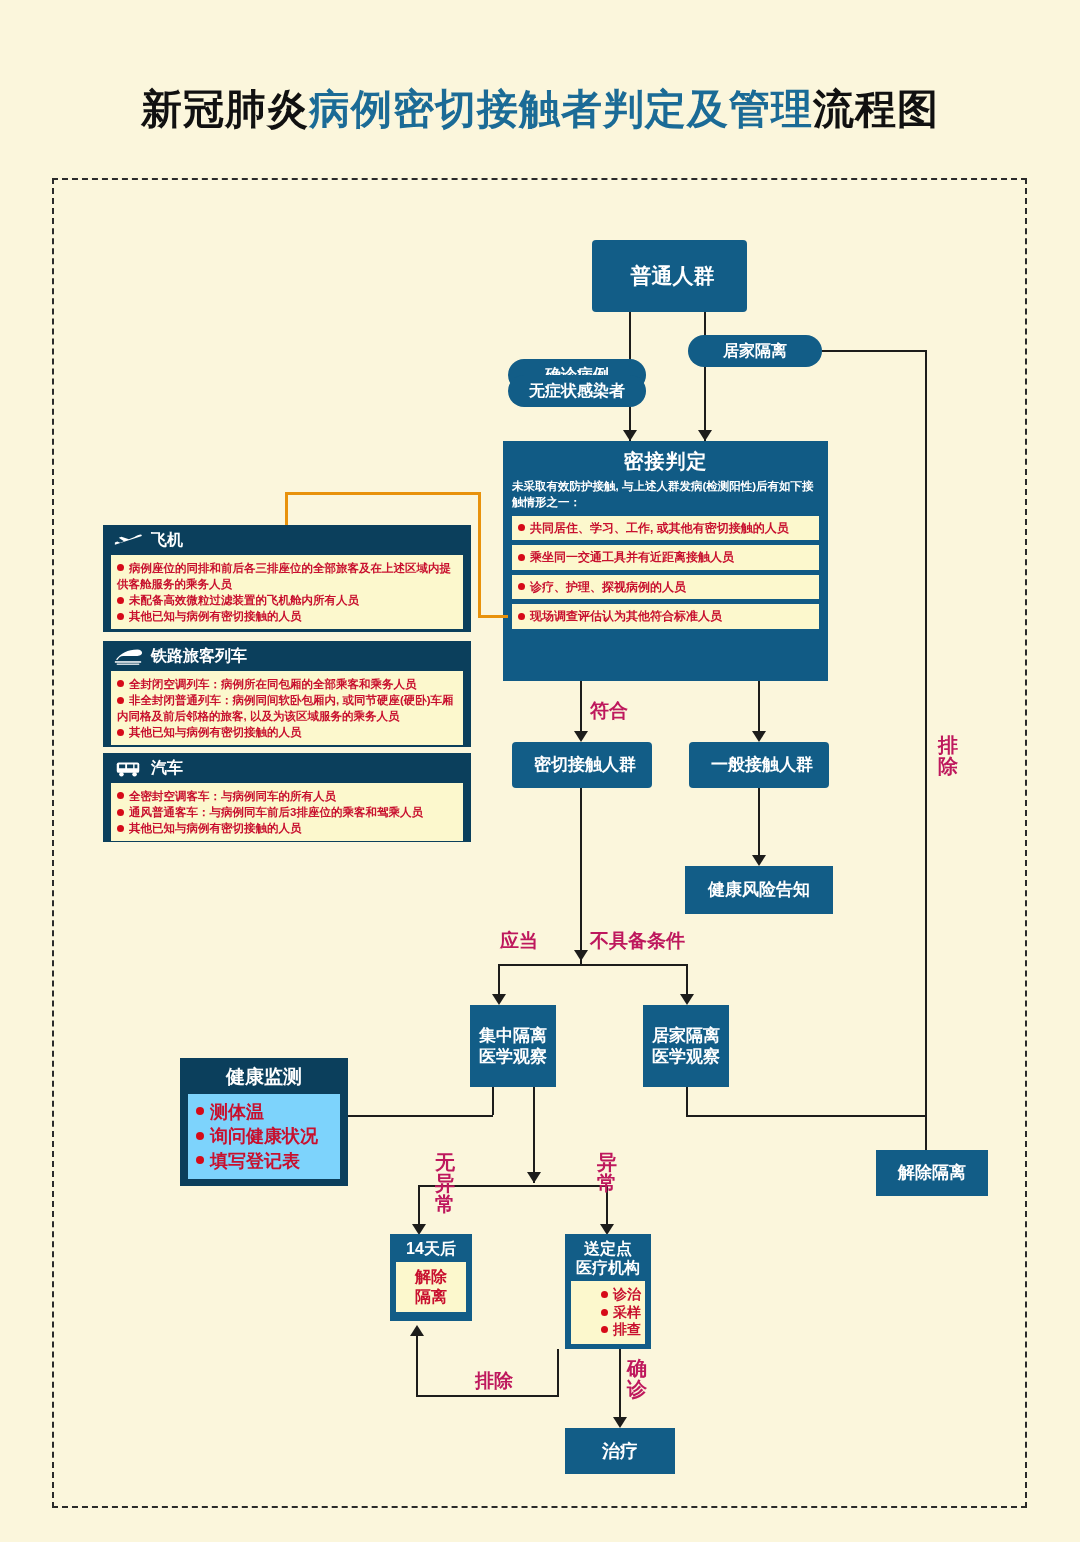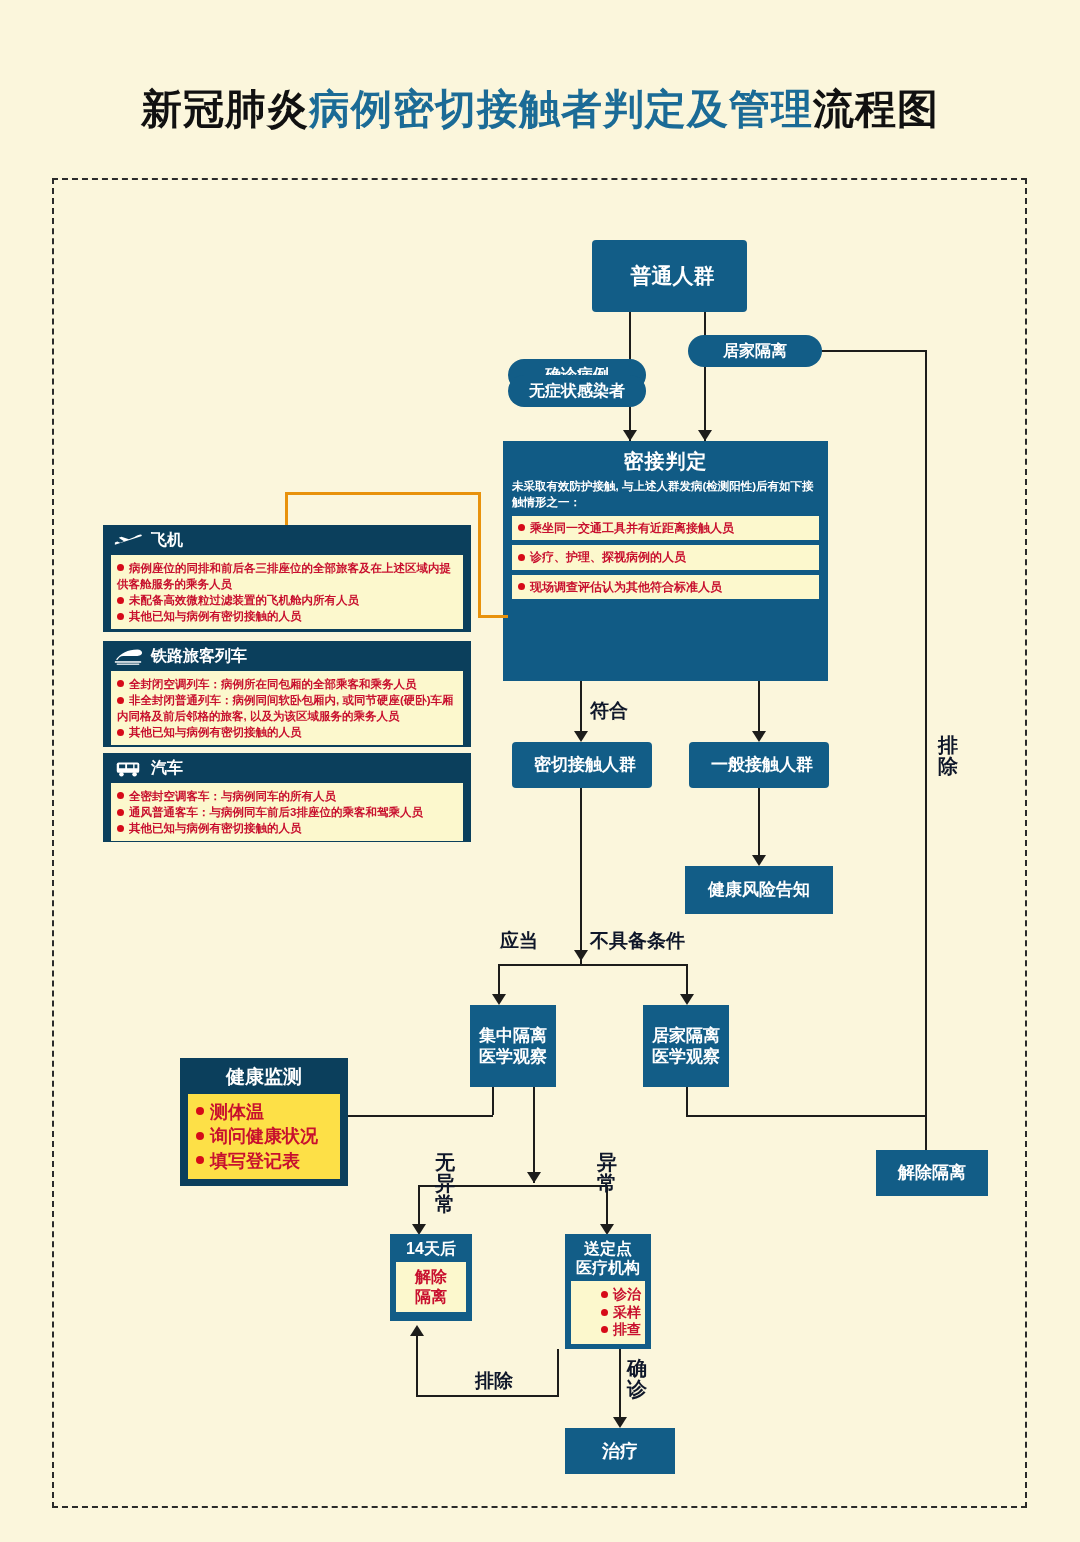--- a/index.html
+++ b/index.html
@@ -57,21 +57,21 @@
   }
   .arrow-up{
     position:absolute;width:0;height:0;
     border-left:7px solid transparent;
     border-right:7px solid transparent;
     border-bottom:11px solid #1d1d1b;
   }
 
   
   .elabel{
-    position:absolute;color:#0f172a;font-weight:bold;
+    position:absolute;color:#be185d;font-weight:bold;
     font-size:19px;white-space:nowrap;
   }
   .elabel.vert{
     white-space:normal;width:20px;line-height:1.05;text-align:center;
   }
 
   
   .mj{
     position:absolute;left:503px;top:441px;width:325px;height:240px;
     background:#115b85;box-sizing:border-box;padding:7px 9px 9px 9px;
@@ -113,21 +113,21 @@
   .ico{display:inline-block;width:30px;height:18px;flex:0 0 30px;}
   .ico svg{display:block;}
 
   
   .hm{
     position:absolute;left:180px;top:1058px;width:168px;height:128px;
     background:#0b3f5c;box-sizing:border-box;padding:6px 8px 8px 8px;
   }
   .hm-title{color:#ffffff;font-size:19px;font-weight:bold;text-align:center;margin-bottom:4px;}
   .hm-body{
-    background:#fde047;color:#c8102e;font-size:18px;font-weight:bold;
+    background:#7dd3fc;color:#c8102e;font-size:18px;font-weight:bold;
     padding:6px 8px;line-height:1.35;
   }
   .hm-body p{margin:0;}
   .dot-lg{
     display:inline-block;width:8px;height:8px;border-radius:50%;
     background:#d60a18;margin-right:6px;vertical-align:middle;position:relative;top:-2px;
   }
 
   
   .cbox{
@@ -175,20 +175,21 @@
   <div class="ln lnh" style="left:822px;top:350px;width:105px;"></div>
   <div class="ln lnv" style="left:925px;top:350px;height:815px;"></div>
   <div class="arrow" style="left:919px;top:1155px;"></div>
   <div class="elabel vert" style="left:938px;top:735px;font-size:20px;">
     <span>排除</span>
   </div>
 
   <div class="mj">
     <div class="mj-title">密接判定</div>
     <div class="mj-sub">未采取有效防护接触, 与上述人群发病(检测阳性)后有如下接触情形之一：</div>
+    <div class="crit"><span class="dot"></span><span>共同居住、学习、工作, 或其他有密切接触的人员</span></div>
     <div class="crit"><span class="dot"></span><span>乘坐同一交通工具并有近距离接触人员</span></div>
     <div class="crit"><span class="dot"></span><span>诊疗、护理、探视病例的人员</span></div>
     <div class="crit"><span class="dot"></span><span>现场调查评估认为其他符合标准人员</span></div>
   </div>
 
   <div class="ln lnv lno" style="left:285px;top:492px;width:3px;height:43px;"></div>
   <div class="ln lnh lno" style="left:285px;top:492px;height:3px;width:196px;"></div>
   <div class="ln lnv lno" style="left:478px;top:492px;width:3px;height:126px;"></div>
   <div class="ln lnh lno" style="left:478px;top:615px;height:3px;width:30px;"></div>
 

